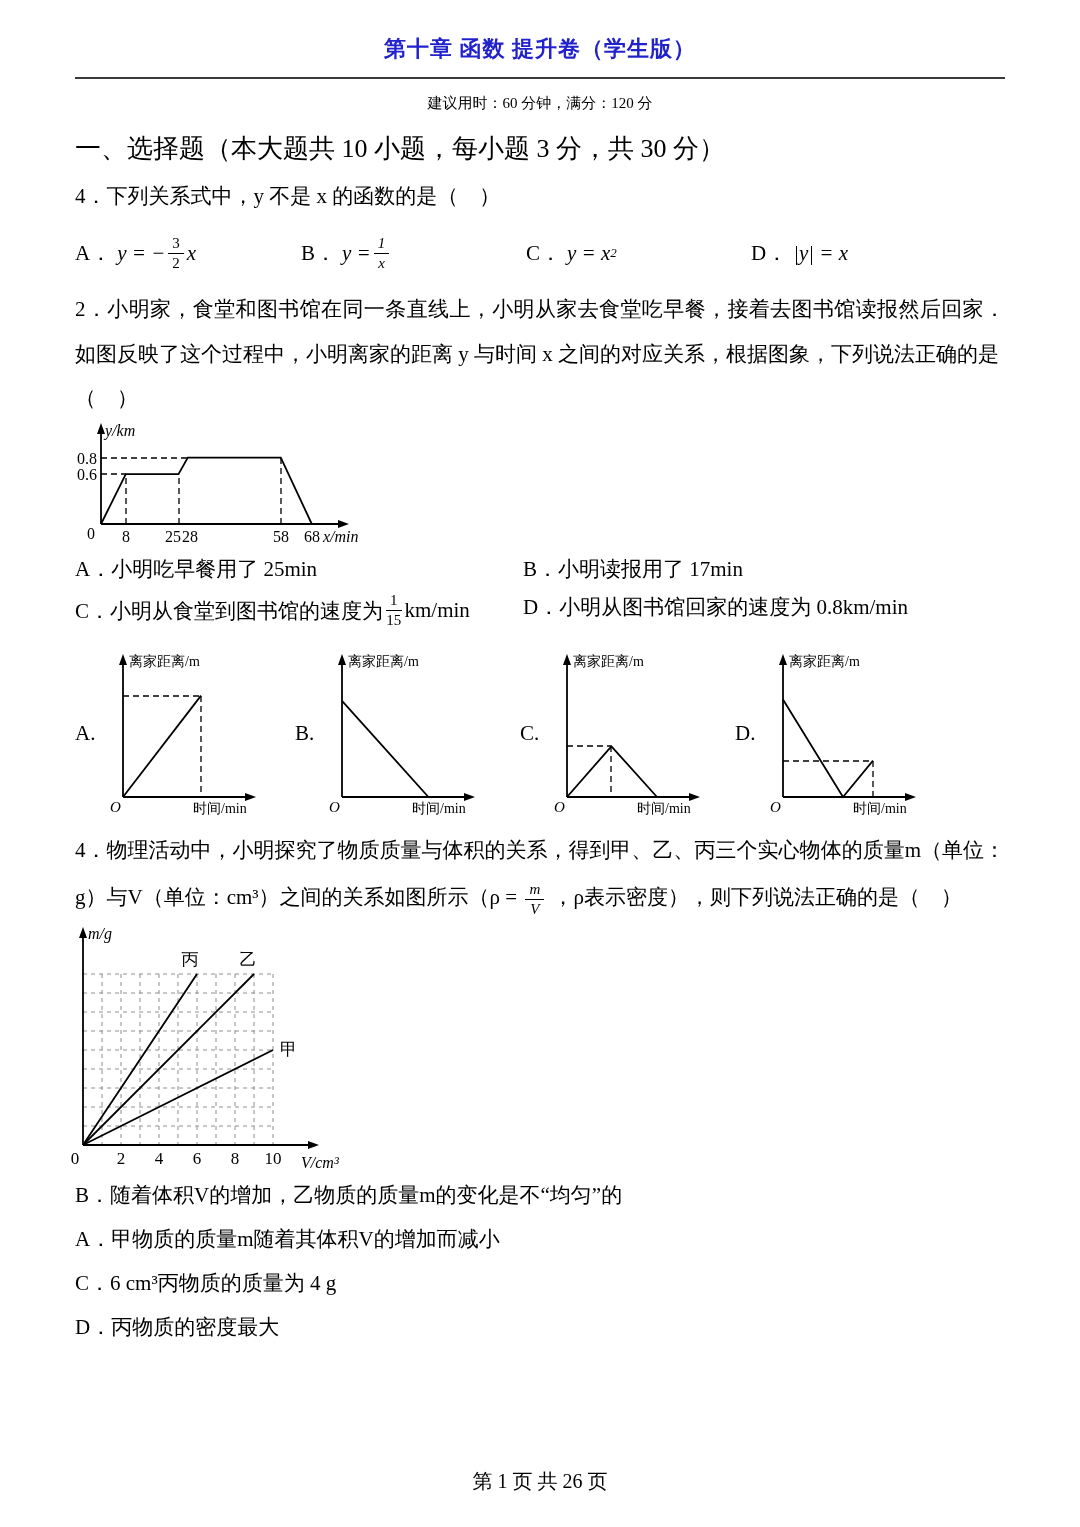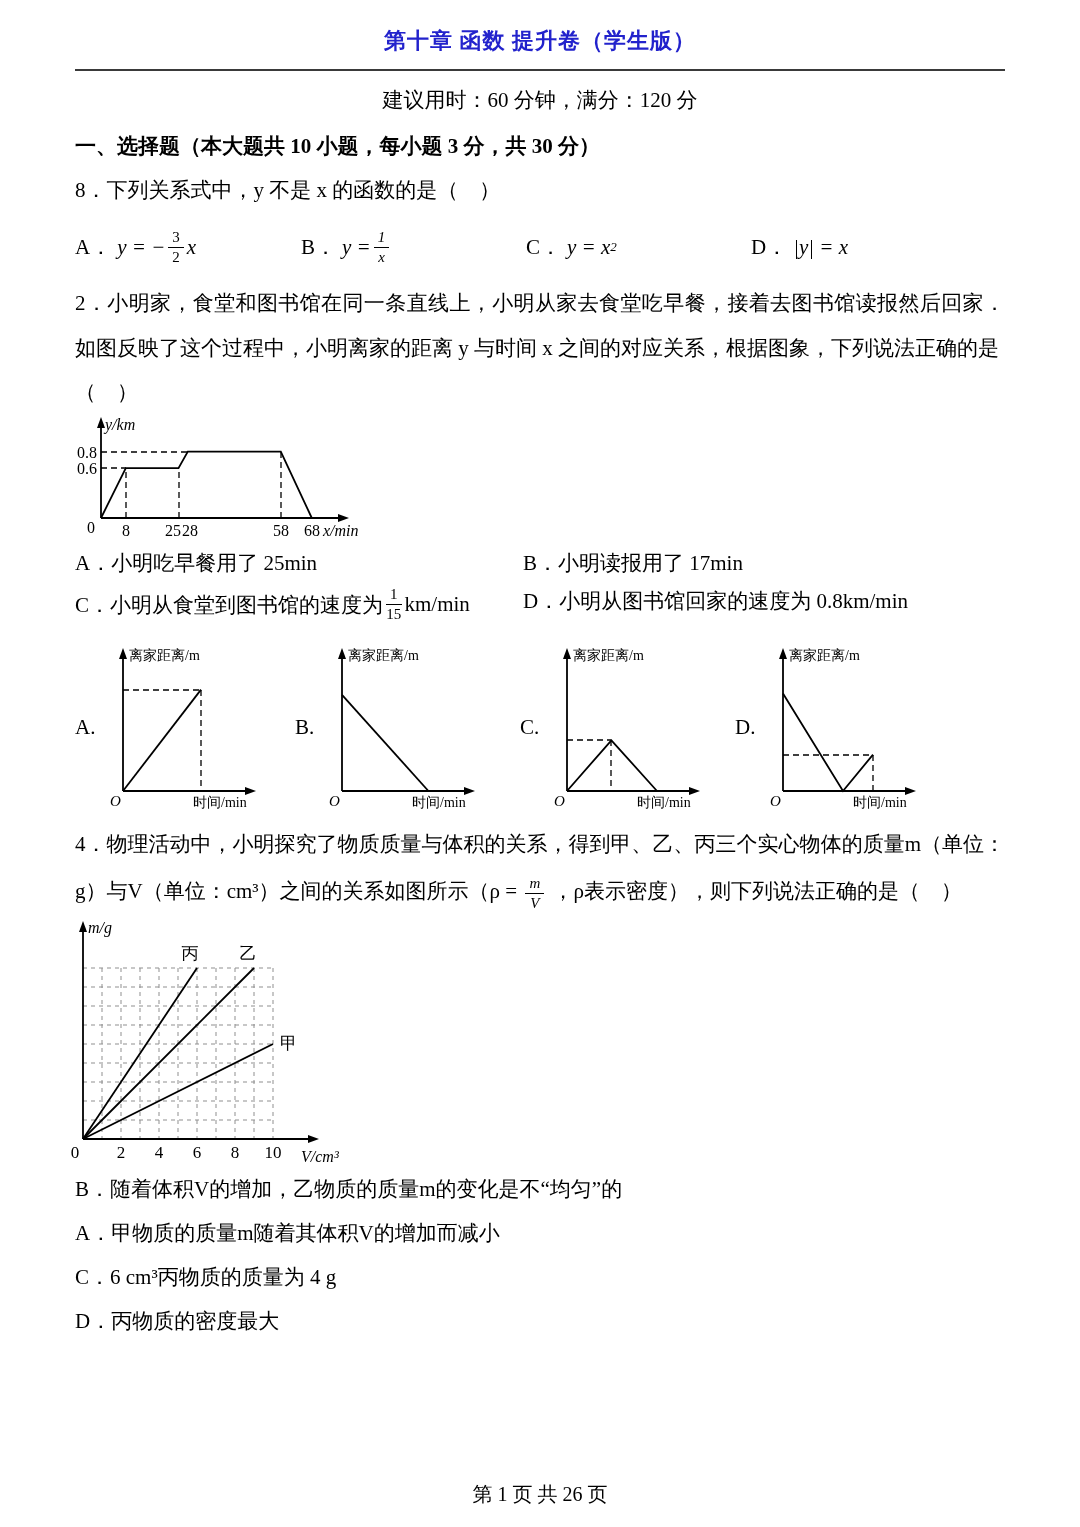--- a/index.html
+++ b/index.html
@@ -4,29 +4,29 @@
 <style>
   html,body{margin:0;padding:0;background:#ffffff;}
   .page{
     position:relative;
     width:1080px;height:1527px;
     background:#ffffff;
     font-family:"Liberation Serif","DejaVu Serif",serif;
     color:#000;
     overflow:hidden;
   }
-  .content{padding:26px 75px 0 75px;}
+  .content{padding:34px 75px 0 75px;}
   .title{
     text-align:center;
     font-size:22px;font-weight:bold;
     letter-spacing:1px;
   }
   .rule{border-top:2px solid #3a3a3a;margin-top:13px;}
-  .subtitle{text-align:center;font-size:21px;margin-top:15px;}
-  .section-heading{font-size:21px;font-weight:bold;margin-top:18px;}
+  .subtitle{text-align:center;font-size:15px;margin-top:15px;}
+  .section-heading{font-size:26px;font-weight:normal;margin-top:18px;}
   .stem{font-size:21px;line-height:45px;text-align:justify;margin-top:8px;}
   .stem.single{text-align:left;}
   .blank-line{font-size:21px;line-height:42px;}
   
   .math{font-style:italic;}
   .frac{display:inline-flex;flex-direction:column;align-items:center;vertical-align:middle;line-height:1;margin:0 3px;}
   .frac .num{font-size:15px;border-bottom:1.3px solid #000;padding:0 4px 2px;}
   .frac .den{font-size:15px;padding-top:2px;}
   sup.sq{font-size:13px;vertical-align:super;line-height:0;}
   
@@ -48,21 +48,21 @@
   .q3-cell .letter{font-size:21px;margin-right:3px;}
   .q3-cell:nth-child(1){width:220px;}
   .q3-cell:nth-child(2){width:225px;}
   .q3-cell:nth-child(3){width:215px;}
   
   .q4-stem{font-size:21px;line-height:47px;text-align:justify;margin-top:10px;}
   .q4-graph{margin-left:-14px;margin-top:2px;display:block;}
   .q4-options div{font-size:21px;line-height:44px;}
   .q2-graph{display:block;margin-left:-4px;margin-top:2px;}
   .footer{
-    position:absolute;left:0;bottom:19px;width:100%;
+    position:absolute;left:0;bottom:32px;width:100%;
     text-align:center;font-size:20px;
   }
   svg text{font-family:"Liberation Serif","DejaVu Serif",serif;}
   .axis{stroke:#000;stroke-width:1.8;fill:none;}
   .curve{stroke:#000;stroke-width:1.8;fill:none;}
   .dash{stroke:#000;stroke-width:1.3;fill:none;stroke-dasharray:6 4;}
   .grid line{stroke:#8f8f8f;stroke-width:1;stroke-dasharray:4 4;}
   .ah{fill:#000;stroke:none;}
 </style>
 </head>
@@ -70,21 +70,21 @@
 
 <div class="page">
   <div class="content">
 
     <div class="title" style="color:#2222cc">第十章 函数 提升卷（学生版）</div>
     <div class="rule"></div>
     <div class="subtitle">建议用时：60 分钟，满分：120 分</div>
 
     <div class="section-heading">一、选择题（本大题共 10 小题，每小题 3 分，共 30 分）</div>
 
-    <div class="stem single">8．下列关系式中，y 不是 x 的函数的是（　）</div>
+    <div class="stem single">4．下列关系式中，y 不是 x 的函数的是（　）</div>
     <div class="q1-options">
       <div class="opt">
         <span class="letter">A．</span>
         <span class="math">y = −</span>
         <span class="frac">
             <span class="num">3</span>
             <span class="den">2</span>
           </span>
         <span class="math">x</span>
       </div>

